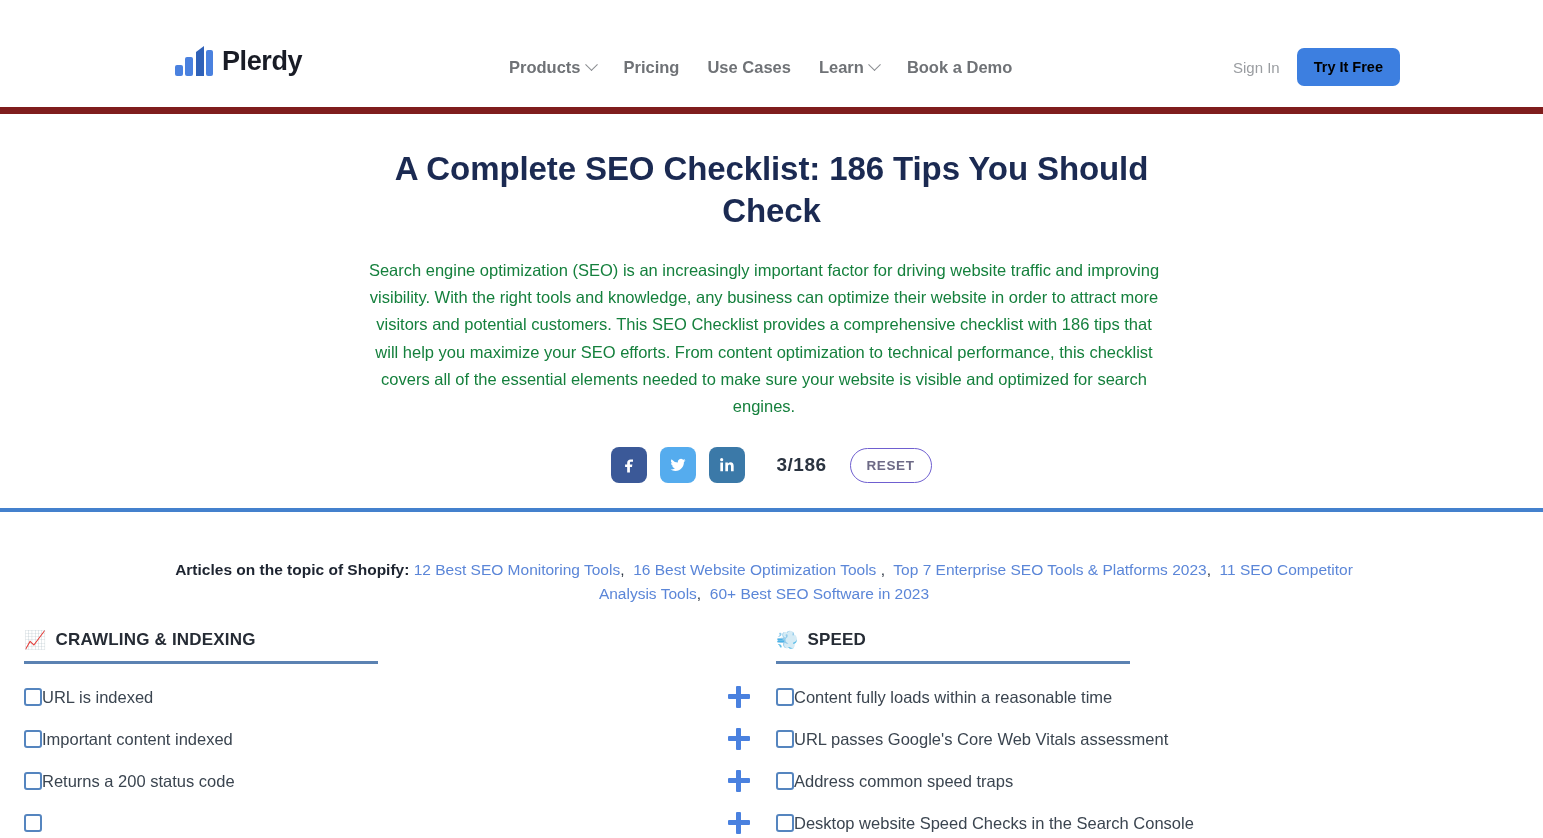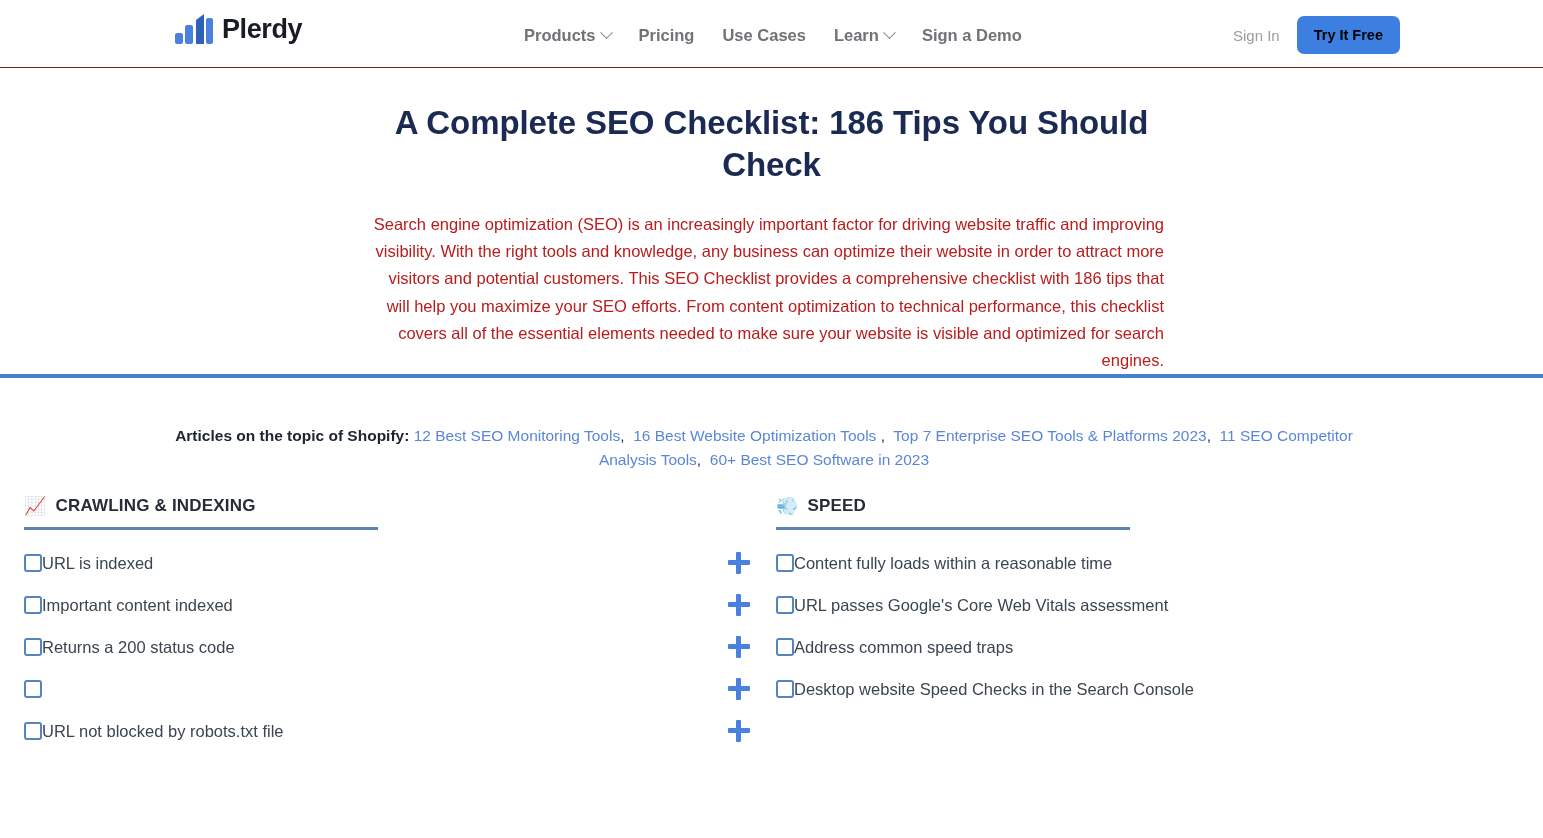--- a/index.html
+++ b/index.html
@@ -6,27 +6,28 @@
   html, body {
     width: 1543px;
     height: 838px;
     overflow: hidden;
     background: #ffffff;
     font-family: "Liberation Sans", sans-serif;
   }
 
   
   .site-header {
-    height: 68px;
+    height: 82px;
     width: 100%;
     background: #ffffff;
-    border-bottom: 1px solid #7f1d1d;
+    border-bottom: 7px solid #7f1d1d;
     display: flex;
     align-items: center;
     position: relative;
+    margin-top: 32px;
   }
   .brand {
     position: absolute;
     left: 175px;
     top: 14px;
     display: flex;
     align-items: flex-start;
     gap: 9px;
     text-decoration: none;
   }
@@ -44,21 +45,21 @@
     border-radius: 2px;
     overflow: hidden;
     margin-top: 1px;
     flex: none;
   }
   .ua-flag .top { height: 8px; background: #4b8fe3; }
   .ua-flag .bot { height: 8px; background: #f7d94c; }
 
   .main-nav {
     position: absolute;
-    left: 524px;
+    left: 509px;
     top: 0;
     height: 70px;
     display: flex;
     align-items: center;
     gap: 28px;
   }
   .nav-item {
     display: flex;
     align-items: center;
     gap: 6px;
@@ -120,22 +121,22 @@
     font-weight: 700;
     color: #1b2a52;
     text-align: center;
     line-height: 42px;
     letter-spacing: -0.1px;
   }
   .hero-desc {
     margin-top: 25px;
     font-size: 16.5px;
     line-height: 27.2px;
-    color: #b91c1c;
-    text-align: right;
+    color: #15803d;
+    text-align: center;
     width: 800px;
   }
 
   .hero-actions {
     margin-top: 27px;
     margin-bottom: 25px;
     display: flex;
     align-items: center;
     justify-content: center;
     gap: 13px;
@@ -290,35 +291,56 @@
       <span>Pricing</span>
     </div>
     <div class="nav-item">
       <span>Use Cases</span>
     </div>
     <div class="nav-item">
       <span>Learn</span>
       <span class="caret"></span>
     </div>
     <div class="nav-item">
-      <span>Sign a Demo</span>
+      <span>Book a Demo</span>
     </div>
   </nav>
 
   <div class="header-right">
     <a class="signin-link" href="#">Sign In</a>
     <button class="try-free-btn">Try It Free</button>
   </div>
 </header>
 
 <section class="hero">
   <div class="hero-inner">
     <h1 class="page-title">A Complete SEO Checklist: 186 Tips You Should Check</h1>
     <p class="hero-desc">Search engine optimization (SEO) is an increasingly important factor for driving website traffic and improving visibility. With the right tools and knowledge, any business can optimize their website in order to attract more visitors and potential customers. This SEO Checklist provides a comprehensive checklist with 186 tips that will help you maximize your SEO efforts. From content optimization to technical performance, this checklist covers all of the essential elements needed to make sure your website is visible and optimized for search engines.</p>
 
+    <div class="hero-actions">
+      <div class="social-btn social-fb">
+        <svg width="20" height="20" viewBox="0 0 24 24" aria-hidden="true">
+          <path fill="#ffffff" d="M14.5 8.2h2.3V5.3h-2.8c-2.6 0-4.2 1.6-4.2 4.2v2H7.3v3h2.5V21h3.3v-6.5h2.5l.4-3h-2.9V9.6c0-.9.4-1.4 1.4-1.4z"></path>
+        </svg>
+      </div>
+      <div class="social-btn social-tw">
+        <svg width="20" height="20" viewBox="0 0 24 24" aria-hidden="true">
+          <path fill="#ffffff" d="M21 6.3c-.7.3-1.4.5-2.1.6.8-.5 1.3-1.2 1.6-2.1-.7.4-1.5.7-2.4.9a3.7 3.7 0 0 0-6.3 3.4A10.5 10.5 0 0 1 4.2 5.2a3.7 3.7 0 0 0 1.1 4.9c-.6 0-1.2-.2-1.7-.5 0 1.8 1.3 3.3 3 3.6-.5.2-1.1.2-1.7.1a3.7 3.7 0 0 0 3.4 2.6A7.4 7.4 0 0 1 3 17.5a10.5 10.5 0 0 0 5.7 1.7c6.8 0 10.6-5.7 10.4-10.8.7-.5 1.4-1.2 1.9-2.1z"></path>
+        </svg>
+      </div>
+      <div class="social-btn social-in">
+        <svg width="20" height="20" viewBox="0 0 24 24" aria-hidden="true">
+          <rect x="4" y="9" width="3.2" height="10.5" fill="#ffffff"></rect>
+          <circle cx="5.6" cy="5.6" r="1.9" fill="#ffffff"></circle>
+          <path fill="#ffffff" d="M10 9h3v1.5c.5-.9 1.6-1.8 3.2-1.8 2.6 0 3.8 1.6 3.8 4.5v6.3h-3.2v-5.6c0-1.5-.5-2.4-1.8-2.4-1.1 0-1.8.8-1.8 2.4v5.6H10z"></path>
+        </svg>
+      </div>
+      <span class="counter">3/186</span>
+      <button class="reset-btn">RESET</button>
+    </div>
   </div>
 </section>
 
 <div class="articles-row">
   <span class="articles-label">Articles on the topic of Shopify:</span>
   <a class="article-link" href="#">12 Best SEO Monitoring Tools</a><span class="sep">,&nbsp;</span>
   <a class="article-link" href="#">16 Best Website Optimization Tools</a><span class="sep">&nbsp;,&nbsp;</span>
   <a class="article-link" href="#">Top 7 Enterprise SEO Tools &amp; Platforms 2023</a><span class="sep">,&nbsp;</span>
   <a class="article-link" href="#">11 SEO Competitor Analysis Tools</a><span class="sep">,&nbsp;</span>
   <a class="article-link" href="#">60+ Best SEO Software in 2023</a>

